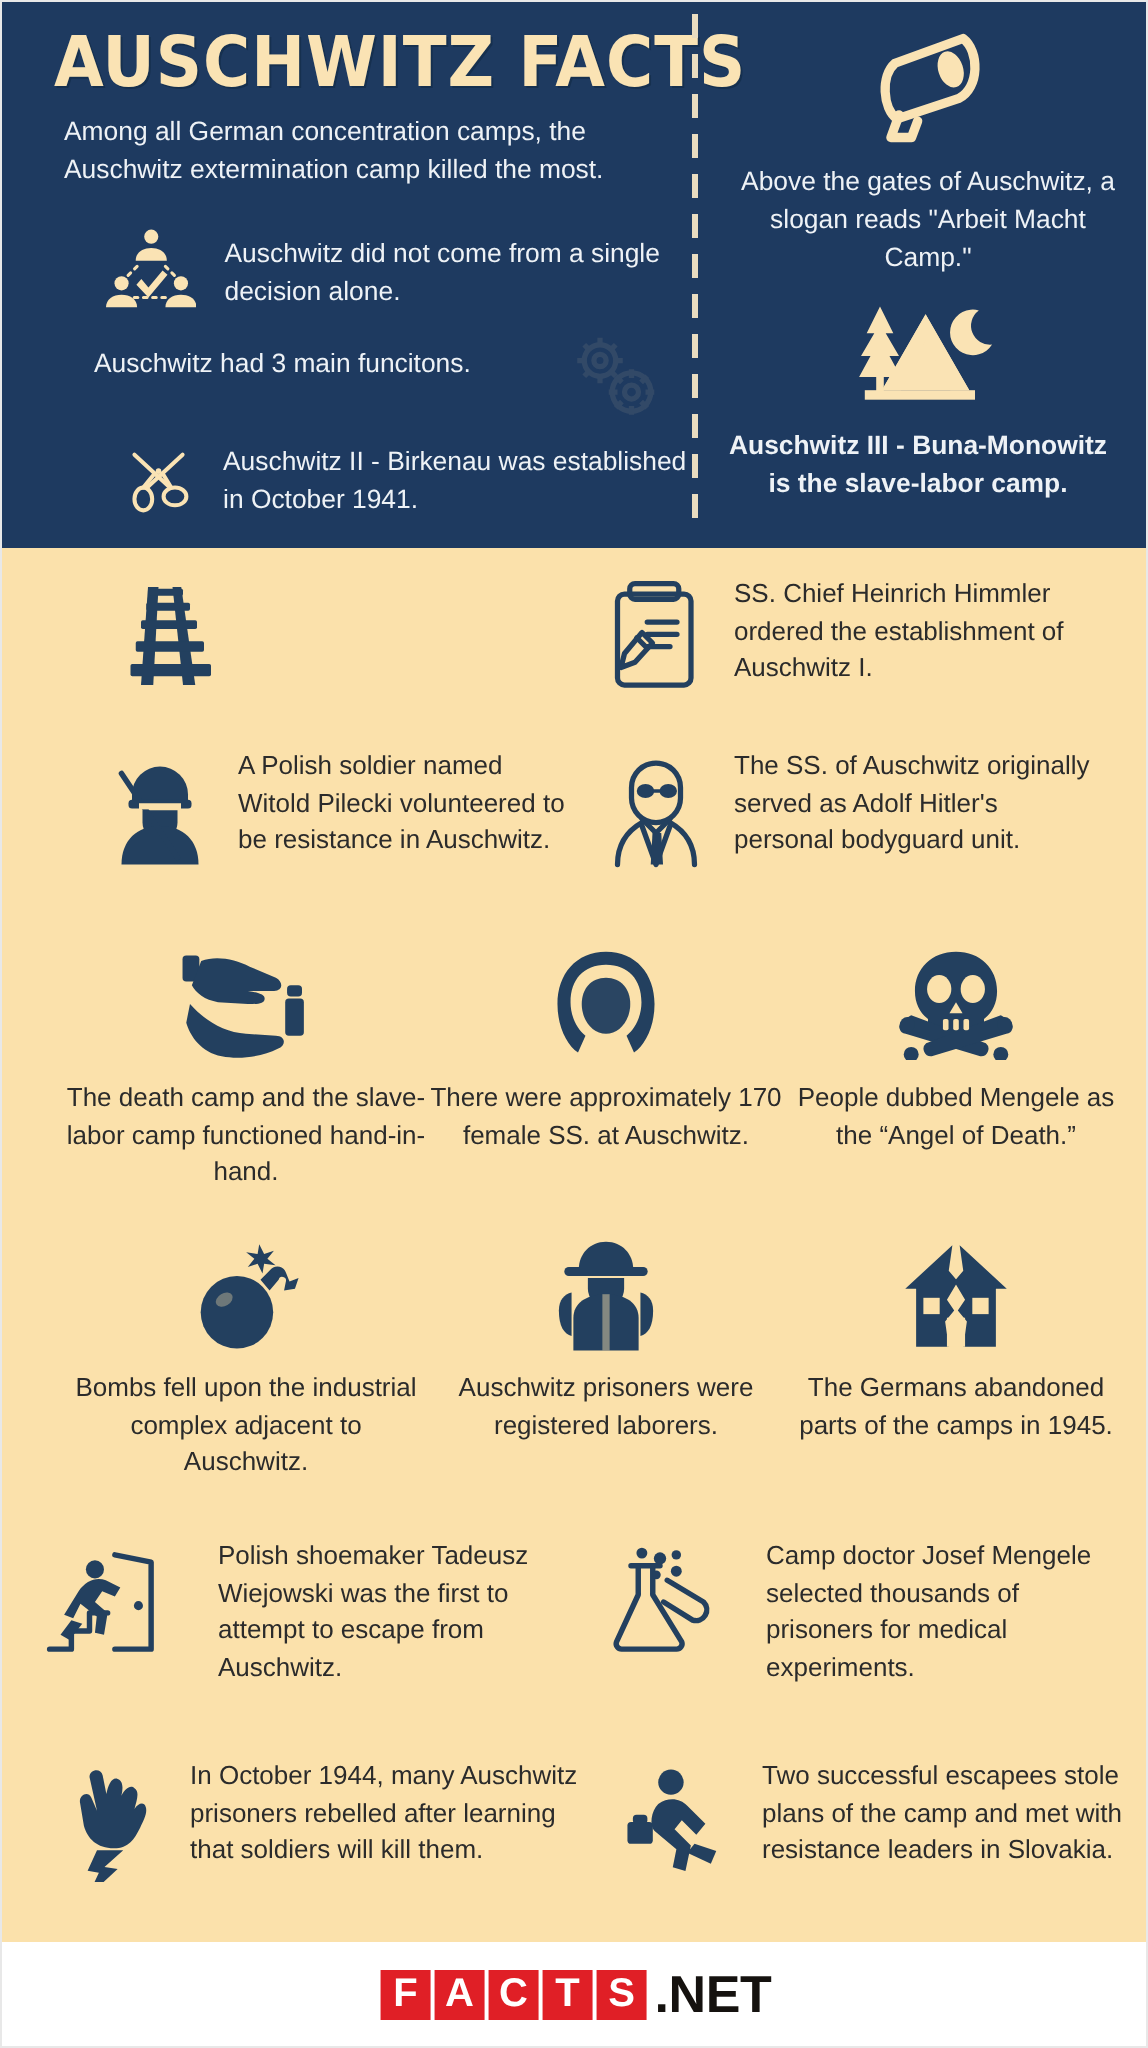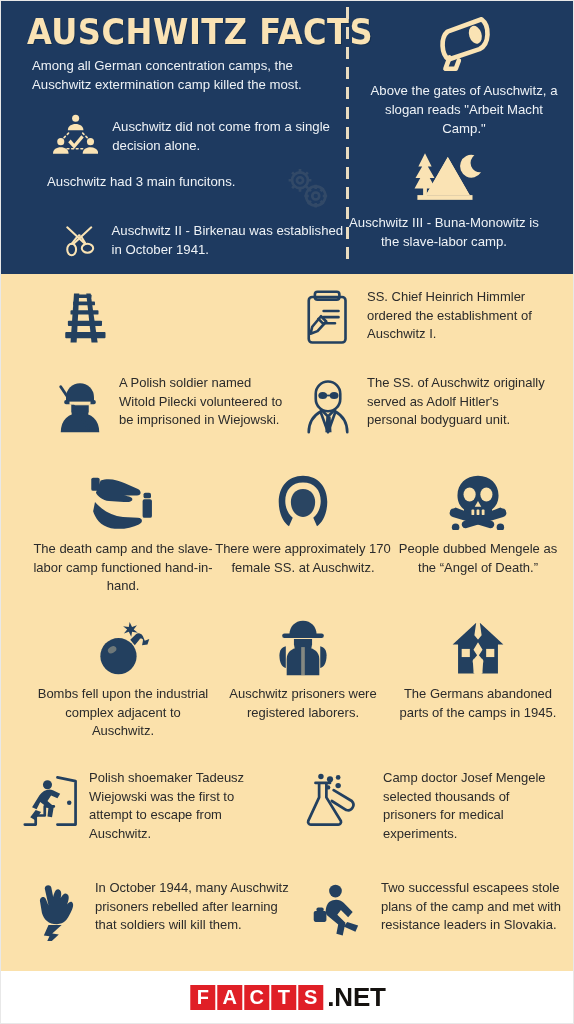--- a/index.html
+++ b/index.html
@@ -212,21 +212,21 @@
       <svg class="icon-box" style="margin:0 auto;" width="66" height="62" viewBox="0 0 64 60">
         <g fill="none" stroke="#fae3b4" stroke-width="4.5" stroke-linejoin="round" stroke-linecap="round">
           <path d="M49 6 C57 12 57 30 47 35 L17 45 C10 40 9 24 16 18 Z"></path>
           <path d="M18 43 L14 54 L24 54 L27 46"></path>
         </g>
         <ellipse cx="43" cy="21" rx="6" ry="9" fill="#fae3b4" transform="rotate(-18 43 21)"></ellipse>
       </svg>
       <div class="ftxt" style="margin-top:6px;">Above the gates of Auschwitz, a slogan reads "Arbeit Macht Camp."</div>
     </div>
 
-    <div class="navy-right" style="left:348px; top:148px; width:190px;">
+    <div class="navy-right" style="left:363px; top:148px; width:190px;font-weight:bold;">
       <svg class="icon-box" style="margin:0 auto;" width="76" height="58" viewBox="0 0 80 60">
         <g fill="#fae3b4">
 
           <path d="M20 4 L27 18 L23 18 L30 30 L25 30 L31 41 L9 41 L15 30 L10 30 L17 18 L13 18 Z"></path>
           <rect x="18" y="40" width="4" height="9"></rect>
 
           <path d="M44 8 L67 48 L21 48 Z M44 18 L44 48"></path>
           <path d="M44 8 L67 48 L57 48 L44 22 L31 48 L21 48 Z"></path>
           <rect x="12" y="48" width="58" height="5"></rect>
 
@@ -273,21 +273,21 @@
           <path d="M14 22 a16 16 0 0 1 32 0 v4 H14 Z"></path>
           <rect x="12" y="25" width="36" height="5" rx="2"></rect>
           <path d="M20 31 h20 v7 a10 10 0 0 1 -20 0 Z"></path>
           <path d="M8 62 c0 -14 9 -22 22 -22 s22 8 22 22 Z"></path>
         </g>
         <g stroke="#23405f" stroke-width="3.2" stroke-linecap="round">
           <path d="M8 10 L40 58"></path>
         </g>
         <rect x="18" y="27" width="24" height="3.5" fill="#fbe1ab"></rect>
       </svg>
-      <div class="ftxt">A Polish soldier named Witold Pilecki volunteered to be imprisoned in Wiejowski.</div>
+      <div class="ftxt">A Polish soldier named Witold Pilecki volunteered to be resistance in Auschwitz.</div>
     </div>
 
     <div class="cream-fact" style="left:300px; top:100px; width:250px; display:flex; align-items:flex-start; gap:12px;">
       <svg class="icon-box" style="flex:none; margin-top:4px;" width="54" height="56" viewBox="0 0 60 64">
         <g fill="none" stroke="#23405f" stroke-width="3" stroke-linejoin="round" stroke-linecap="round">
           <path d="M16 18 a14 14 0 0 1 28 0 v6 a14 14 0 0 1 -28 0 Z"></path>
           <path d="M22 36 L30 44 L38 36"></path>
           <path d="M8 62 c0 -13 7 -20 14 -24 M52 62 c0 -13 -7 -20 -14 -24"></path>
           <path d="M22 40 L30 62 L38 40"></path>
         </g>
@@ -382,21 +382,21 @@
         </g>
         <g fill="#fbe1ab">
           <rect x="14" y="33" width="9" height="9"></rect>
           <rect x="41" y="33" width="9" height="9"></rect>
           <rect x="27" y="44" width="10" height="16"></rect>
         </g>
       </svg>
       <div class="ftxt">The Germans abandoned parts of the camps in 1945.</div>
     </div>
 
-    <div class="cream-fact" style="left:22px; top:495px; width:250px; display:flex; align-items:flex-start; gap:8px;">
+    <div class="cream-fact" style="left:22px; top:495px; width:250px; display:flex; align-items:flex-start; gap:28px;">
       <svg class="icon-box" style="flex:none; margin-top:4px;" width="58" height="56" viewBox="0 0 64 60">
         <g fill="none" stroke="#23405f" stroke-width="3" stroke-linejoin="round" stroke-linecap="round">
           <path d="M38 4 L58 8 V56 H38"></path>
           <path d="M2 56 H14 V46 H24 V36 H34"></path>
         </g>
         <g fill="#23405f">
           <circle cx="27" cy="12" r="5"></circle>
           <path d="M18 24 c4 -6 10 -8 15 -6 l8 4 -3 5 -7 -3 -4 6 7 6 -2 12 -5 -1 1 -9 -9 -7 -4 8 -5 -2 Z"></path>
           <path d="M14 40 l-6 8 5 3 7 -9 Z"></path>
           <circle cx="51" cy="32" r="2.5"></circle>

